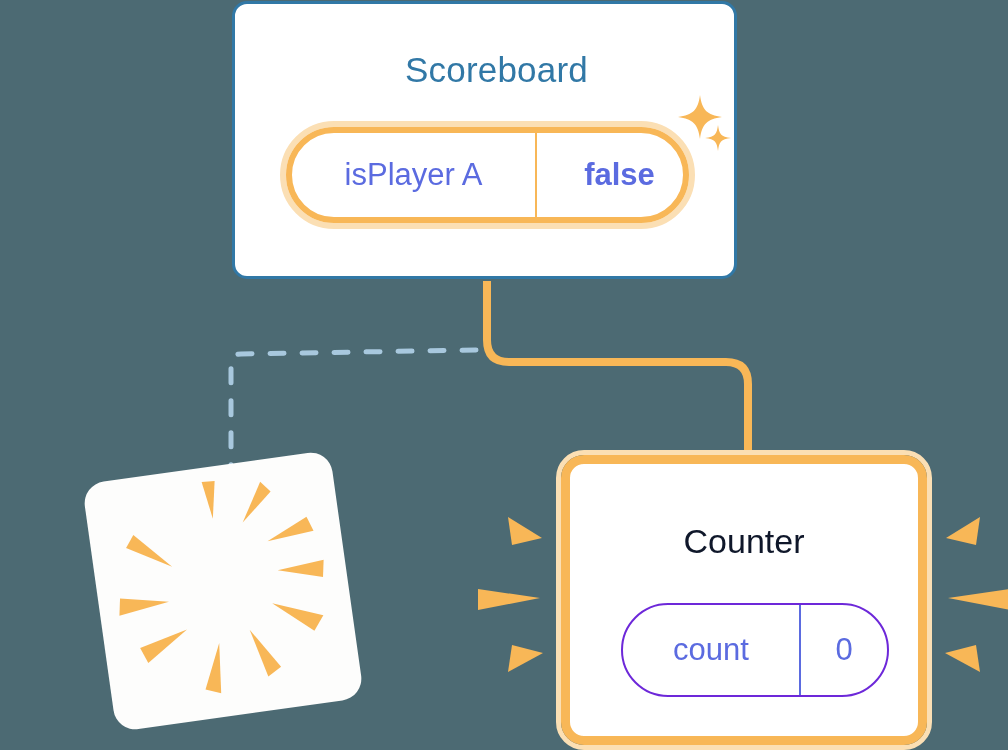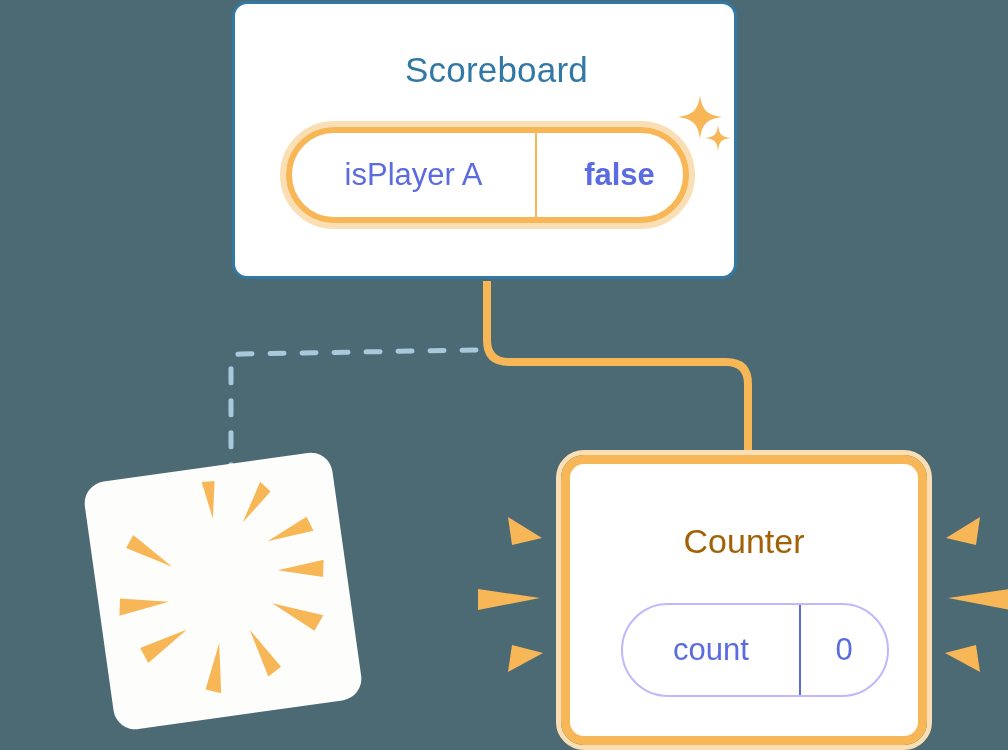--- a/index.html
+++ b/index.html
@@ -149,31 +149,31 @@
     border: 9px solid #f8b757;
     border-radius: 23px;
   }
   .counter-title {
     position: absolute;
     left: 0;
     top: 58px;
     width: 100%;
     text-align: center;
     font-size: 34px;
-    color: #a16207;
+    color: #0f172a;
   }
   .counter-pill {
     position: absolute;
     left: 51px;
     top: 139px;
     width: 268px;
     height: 94px;
     box-sizing: border-box;
     background: #ffffff;
-    border: 2px solid #c4b5fd;
+    border: 2px solid #6d28d9;
     border-radius: 47px;
     display: flex;
     align-items: stretch;
   }
   .counter-pill .pill-key {
     flex: 0 0 176px;
     display: flex;
     align-items: center;
     justify-content: center;
     font-size: 31px;

